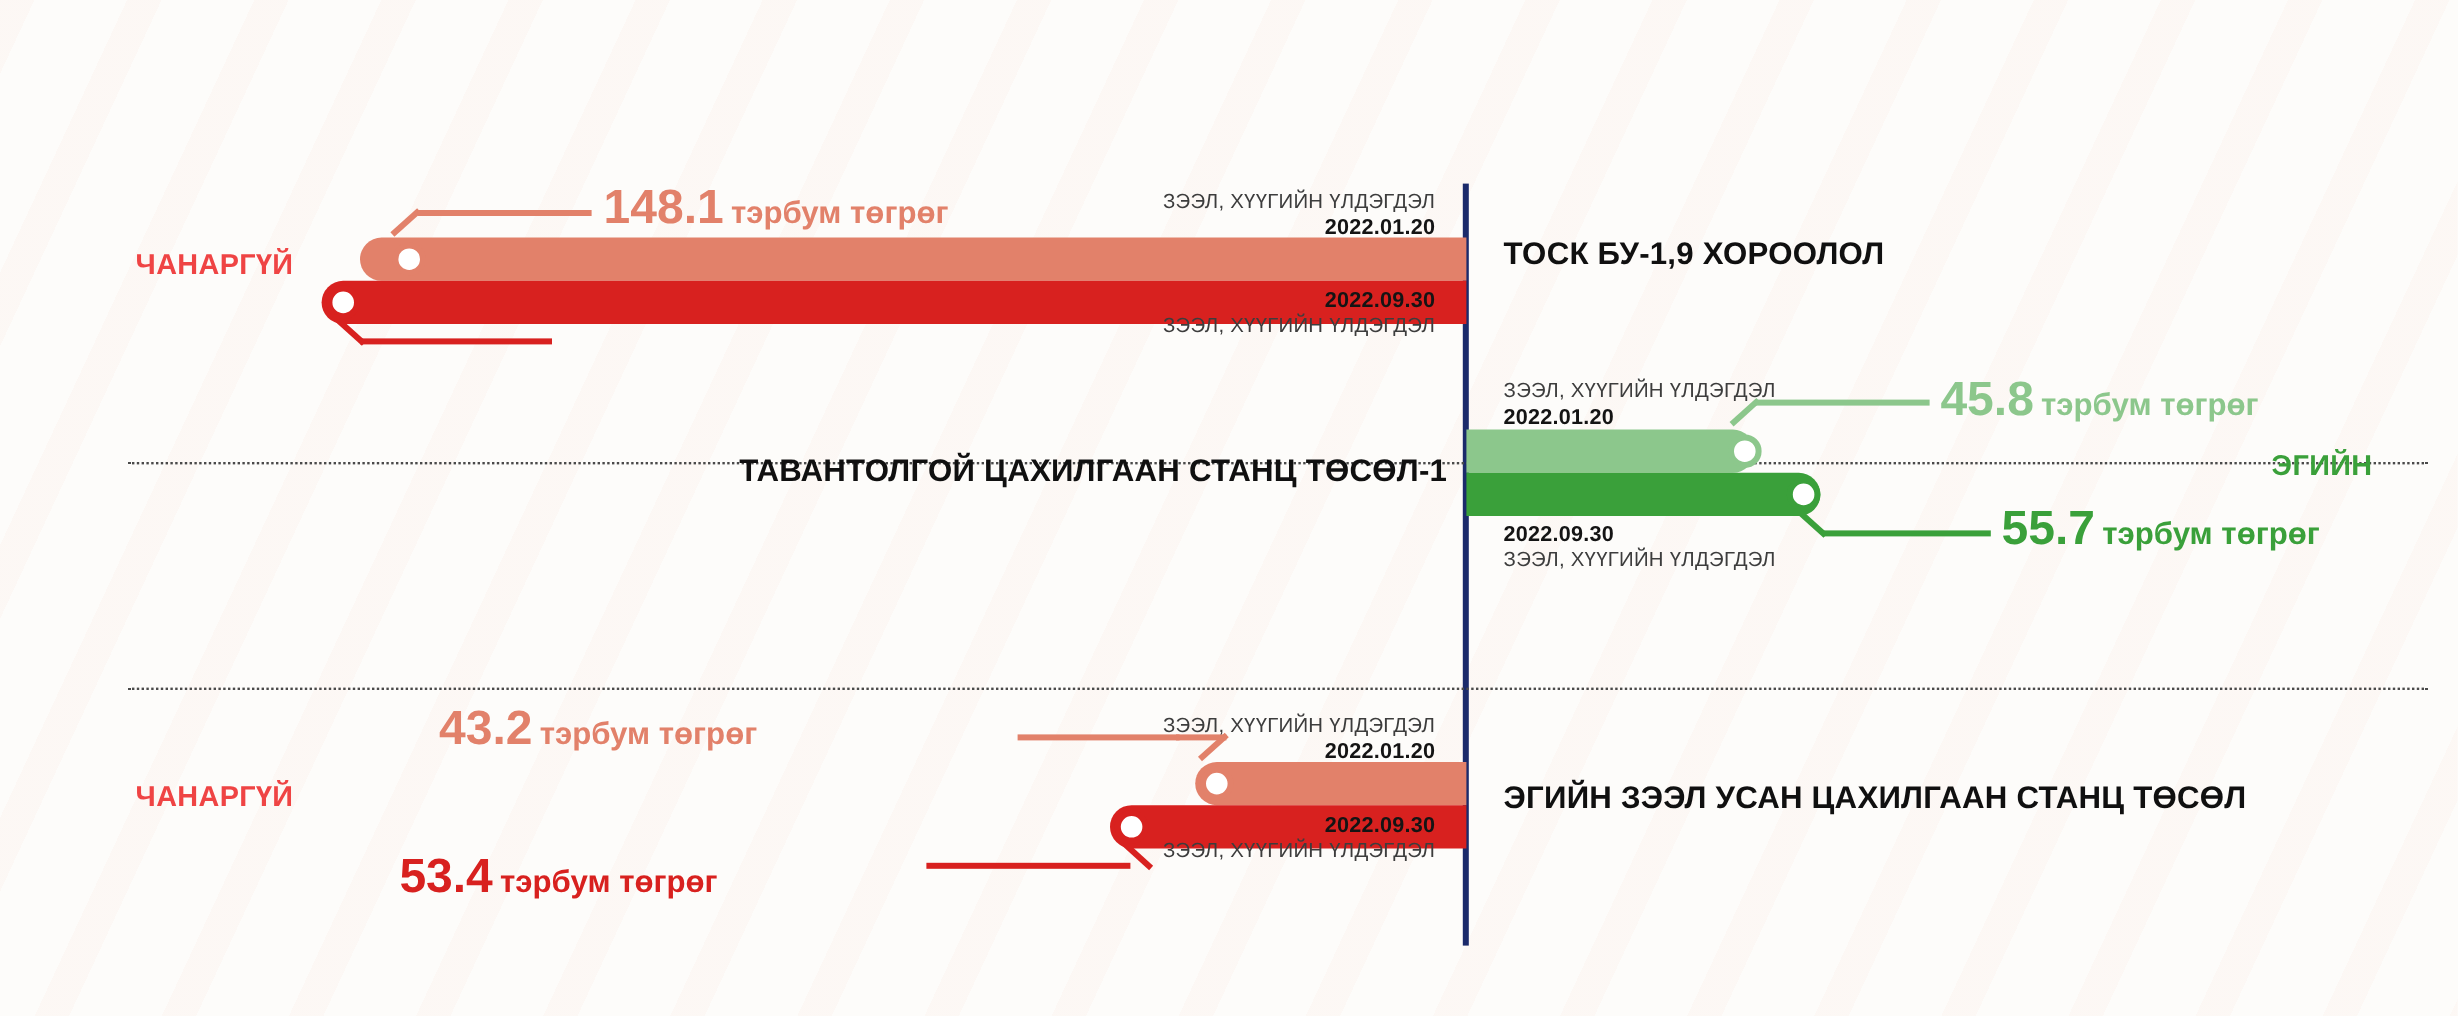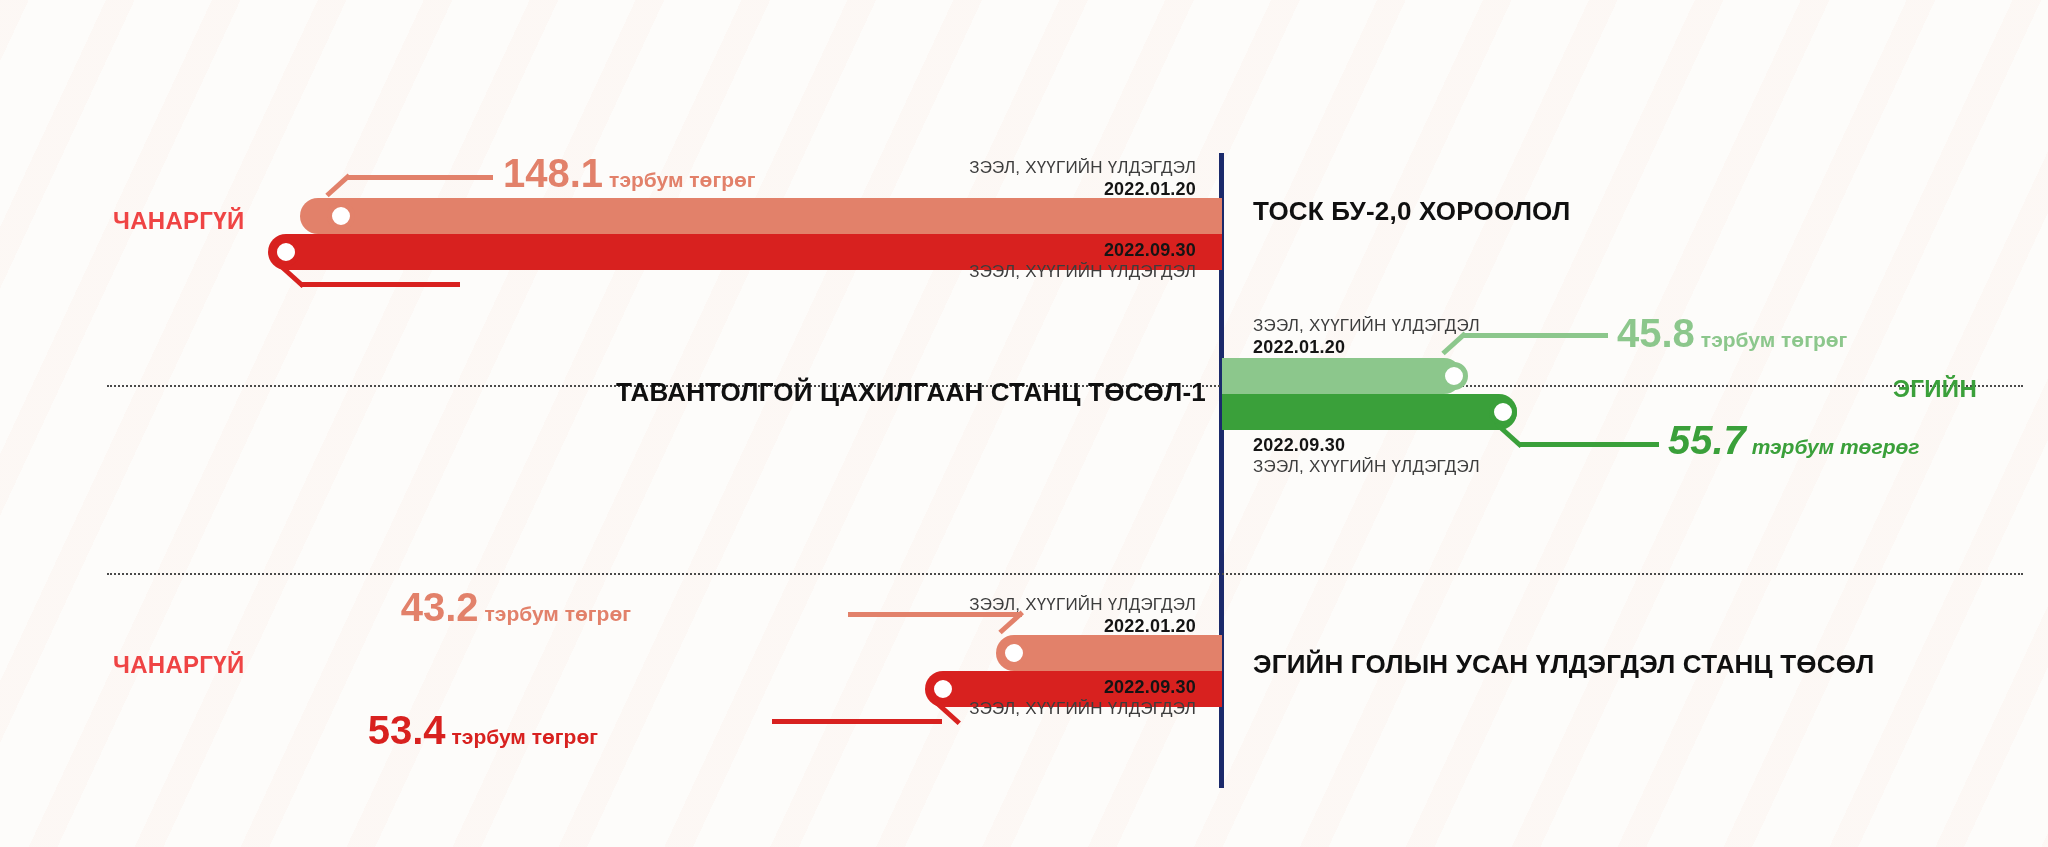--- a/index.html
+++ b/index.html
@@ -69,21 +69,21 @@
   .knob.k-dark-green{border-color:#3aa03a;}
 
   
   .leader{position:absolute;}
   .leader .seg-h{position:absolute;height:5px;}
   .leader .seg-d{position:absolute;height:5px;transform-origin:left center;}
 
   
   .value-label{position:absolute;white-space:nowrap;}
   .value-label .num{font-size:40px;font-weight:bold;letter-spacing:0px;}
-  .value-label .unit{font-size:21px;font-weight:bold;margin-left:6px;}
+  .value-label .unit{font-size:26px;font-weight:bold;margin-left:6px;}
   .v-light-red .num,.v-light-red .unit{color:#e2816a;}
   .v-dark-red  .num,.v-dark-red  .unit{color:#d8211f;}
   .v-light-green .num,.v-light-green .unit{color:#8cc78c;}
   .v-dark-green  .num,.v-dark-green  .unit{color:#3aa03a;}
 
   
   .meta{position:absolute;white-space:nowrap;line-height:1.22;}
   .meta .cap{font-size:17px;color:#3d3d3d;letter-spacing:.2px;}
   .meta .date{font-size:18px;font-weight:bold;color:#141414;letter-spacing:.2px;}
   .meta.align-right{text-align:right;}
@@ -142,21 +142,21 @@
 
     <div class="meta align-right" style="right:852px;top:5px;">
       <div class="cap">ЗЭЭЛ, ХҮҮГИЙН ҮЛДЭГДЭЛ</div>
       <div class="date">2022.01.20</div>
     </div>
     <div class="meta align-right" style="right:852px;top:87px;">
       <div class="date">2022.09.30</div>
       <div class="cap">ЗЭЭЛ, ХҮҮГИЙН ҮЛДЭГДЭЛ</div>
     </div>
 
-    <div class="project-name" style="left:1253px;top:43px;">ТОСК БУ-2,0 ХОРООЛОЛ</div>
+    <div class="project-name" style="left:1253px;top:43px;">ТОСК БУ-1,9 ХОРООЛОЛ</div>
   </div>
 
   <div class="row" id="row-2">
 
     <div class="status-tag status-ok" style="left:1893px;top:-10px;">ЭГИЙН</div>
 
     <div class="bar light-green cap-right" style="left:1222px;top:-27px;width:240px;"></div>
 
     <div class="bar dark-green cap-right" style="left:1222px;top:9px;width:295px;"></div>
 
@@ -168,21 +168,21 @@
       <div class="seg-h" style="left:1463px;top:-52px;width:145px;background:#8cc78c;"></div>
     </div>
     <div class="leader">
       <div class="seg-d" style="left:1496px;top:36px;width:34px;background:#3aa03a;transform:rotate(42deg);"></div>
       <div class="seg-h" style="left:1519px;top:57px;width:140px;background:#3aa03a;"></div>
     </div>
 
     <div class="value-label v-light-green" style="left:1617px;top:-74px;">
       <span class="num">45.8</span><span class="unit">тэрбум төгрөг</span>
     </div>
-    <div class="value-label v-dark-green" style="left:1668px;top:33px;font-style:italic;">
+    <div class="value-label v-dark-green" style="left:1668px;top:33px;">
       <span class="num">55.7</span><span class="unit">тэрбум төгрөг</span>
     </div>
 
     <div class="meta align-left" style="left:1253px;top:-69px;">
       <div class="cap">ЗЭЭЛ, ХҮҮГИЙН ҮЛДЭГДЭЛ</div>
       <div class="date">2022.01.20</div>
     </div>
     <div class="meta align-left" style="left:1253px;top:50px;">
       <div class="date">2022.09.30</div>
       <div class="cap">ЗЭЭЛ, ХҮҮГИЙН ҮЛДЭГДЭЛ</div>
@@ -221,16 +221,16 @@
 
     <div class="meta align-right" style="right:852px;top:22px;">
       <div class="cap">ЗЭЭЛ, ХҮҮГИЙН ҮЛДЭГДЭЛ</div>
       <div class="date">2022.01.20</div>
     </div>
     <div class="meta align-right" style="right:852px;top:104px;">
       <div class="date">2022.09.30</div>
       <div class="cap">ЗЭЭЛ, ХҮҮГИЙН ҮЛДЭГДЭЛ</div>
     </div>
 
-    <div class="project-name" style="left:1253px;top:76px;">ЭГИЙН ГОЛЫН УСАН ҮЛДЭГДЭЛ СТАНЦ ТӨСӨЛ</div>
+    <div class="project-name" style="left:1253px;top:76px;">ЭГИЙН ЗЭЭЛ УСАН ЦАХИЛГААН СТАНЦ ТӨСӨЛ</div>
   </div>
 
 </div>
 
 </body></html>

